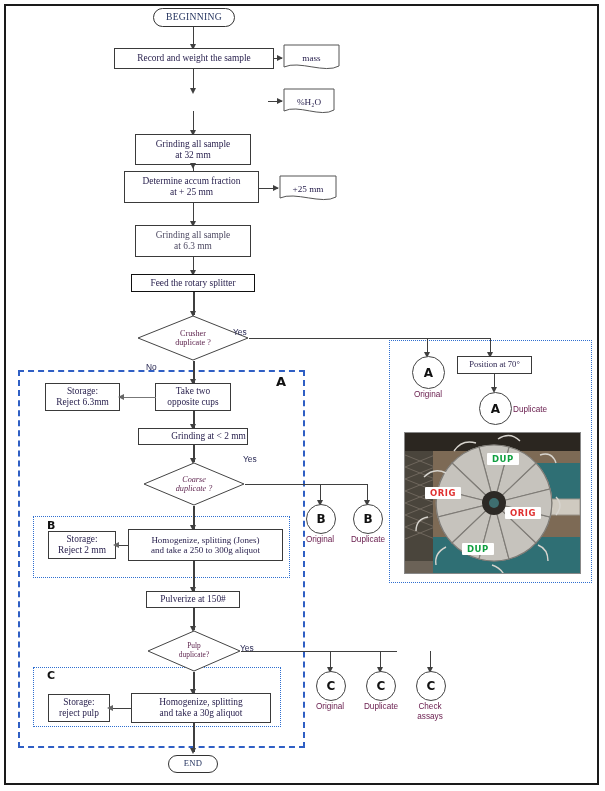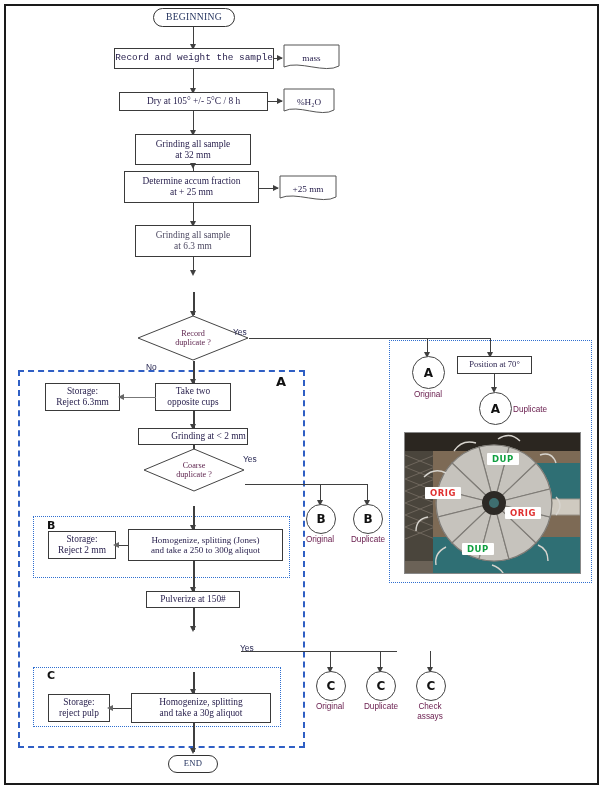--- a/index.html
+++ b/index.html
@@ -51,52 +51,52 @@
 
   <div class="region dotC" style="left:33px;top:667px;width:248px;height:60px;"></div>
   <div class="rlab" style="left:47px;top:669px;font-size:11px;">C</div>
 
   <div class="region dotR" style="left:389px;top:340px;width:203px;height:243px;"></div>
 
   <div class="node term" style="left:153px;top:8px;width:82px;height:19px;">BEGINNING</div>
   <div class="ln lnv" style="left:193px;top:27px;height:19px;"></div>
   <div class="arrow down" style="left:190px;top:44px;"></div>
 
-  <div class="node proc" style="left:114px;top:48px;width:160px;height:21px;font-family:Liberation Mono, monospace;">Record and weight the sample</div>
+  <div class="node proc" style="left:114px;top:48px;width:160px;height:21px;">Record and weight the sample</div>
   <div class="ln lnv" style="left:193px;top:69px;height:21px;"></div>
   <div class="arrow down" style="left:190px;top:88px;"></div>
 
-  <div class="node proc" style="left:119px;top:92px;width:149px;height:19px;">Dry  at 105° +/- 5°C / 8 h</div>
   <div class="ln lnv" style="left:193px;top:111px;height:21px;"></div>
   <div class="arrow down" style="left:190px;top:130px;"></div>
 
   <div class="node proc multiline" style="left:135px;top:134px;width:116px;height:31px;white-space:pre-line;">Grinding  all sample
 at 32 mm</div>
   <div class="ln lnv" style="left:193px;top:165px;height:20px;"></div>
   <div class="arrow down" style="left:190px;top:163px;"></div>
 
   <div class="node proc" style="left:124px;top:171px;width:135px;height:32px;white-space:pre-line;">Determine accum  fraction
 at  + 25 mm</div>
   <div class="ln lnv" style="left:193px;top:203px;height:22px;"></div>
   <div class="arrow down" style="left:190px;top:221px;"></div>
 
   <div class="node proc" style="left:135px;top:225px;width:116px;height:32px;white-space:pre-line;color:#4e4a63;">Grinding all sample
 at  6.3 mm</div>
   <div class="ln lnv" style="left:193px;top:257px;height:17px;"></div>
   <div class="arrow down" style="left:190px;top:270px;"></div>
 
+  <div class="node proc bold" style="left:131px;top:274px;width:124px;height:18px;">Feed  the rotary splitter</div>
   <div class="ln lnv" style="left:193px;top:292px;height:23px;width:1.6px;"></div>
   <div class="arrow down" style="left:190px;top:311px;"></div>
 
   <div class="diamond-wrap" style="left:137px;top:315px;width:112px;height:46px;">
     <svg width="112" height="46">
         <polygon points="56,1 111,23 56,45 1,23" fill="#fff" stroke="#444" stroke-width="1"></polygon>
       </svg>
     <div class="diamond-label">
-      <span>Record</span>
+      <span>Crusher</span>
       <span>duplicate ?</span>
     </div>
   </div>
   <div class="yn" style="left:233px;top:327px;">Yes</div>
   <div class="yn" style="left:146px;top:362px;">No</div>
 
   <div class="ln lnh" style="left:249px;top:338px;width:242px;"></div>
   <div class="ln lnv" style="left:427px;top:338px;height:17px;"></div>
   <div class="arrow down" style="left:424px;top:352px;"></div>
   <div class="ln lnv" style="left:490px;top:338px;height:17px;"></div>
@@ -113,21 +113,21 @@
   <div class="ln lnh gray" style="left:120px;top:397px;width:36px;"></div>
   <div class="arrow left" style="left:118px;top:394px;"></div>
 
   <div class="ln lnv" style="left:193px;top:411px;height:17px;width:1.6px;"></div>
   <div class="arrow down" style="left:190px;top:424px;"></div>
 
   <div class="node proc" style="left:138px;top:428px;width:110px;height:17px;padding-left:31px;">Grinding at &lt; 2 mm</div>
   <div class="ln lnv" style="left:193px;top:445px;height:17px;width:1.6px;"></div>
   <div class="arrow down" style="left:190px;top:458px;"></div>
 
-  <div class="diamond-wrap" style="left:143px;top:448px;width:102px;height:44px;">
+  <div class="diamond-wrap" style="left:143px;top:462px;width:102px;height:44px;font-style:italic;">
     <svg width="102" height="44">
         <polygon points="51,1 101,22 51,43 1,22" fill="#fff" stroke="#444" stroke-width="1"></polygon>
       </svg>
     <div class="diamond-label">
       <span>Coarse</span>
       <span>duplicate ?</span>
     </div>
   </div>
   <div class="yn" style="left:243px;top:454px;">Yes</div>
 
@@ -147,20 +147,29 @@
   <div class="ln lnh" style="left:116px;top:545px;width:13px;"></div>
   <div class="arrow left" style="left:113px;top:542px;"></div>
 
   <div class="ln lnv" style="left:193px;top:561px;height:30px;width:1.6px;"></div>
   <div class="arrow down" style="left:190px;top:587px;"></div>
 
   <div class="node proc" style="left:146px;top:591px;width:94px;height:17px;">Pulverize at 150#</div>
   <div class="ln lnv" style="left:193px;top:608px;height:22px;width:1.6px;"></div>
   <div class="arrow down" style="left:190px;top:626px;"></div>
 
+  <div class="diamond-wrap" style="left:147px;top:630px;width:94px;height:42px;">
+    <svg width="94" height="42">
+        <polygon points="47,1 93,21 47,41 1,21" fill="#fff" stroke="#444" stroke-width="1"></polygon>
+      </svg>
+    <div class="diamond-label" style="font-size:7.4px;">
+      <span>Pulp</span>
+      <span>duplicate?</span>
+    </div>
+  </div>
   <div class="yn" style="left:240px;top:643px;">Yes</div>
 
   <div class="ln lnh" style="left:241px;top:651px;width:156px;"></div>
   <div class="ln lnv" style="left:330px;top:651px;height:19px;"></div>
   <div class="arrow down" style="left:327px;top:667px;"></div>
   <div class="ln lnv" style="left:380px;top:651px;height:19px;"></div>
   <div class="arrow down" style="left:377px;top:667px;"></div>
   <div class="ln lnv" style="left:430px;top:651px;height:19px;"></div>
   <div class="arrow down" style="left:427px;top:667px;"></div>
 

